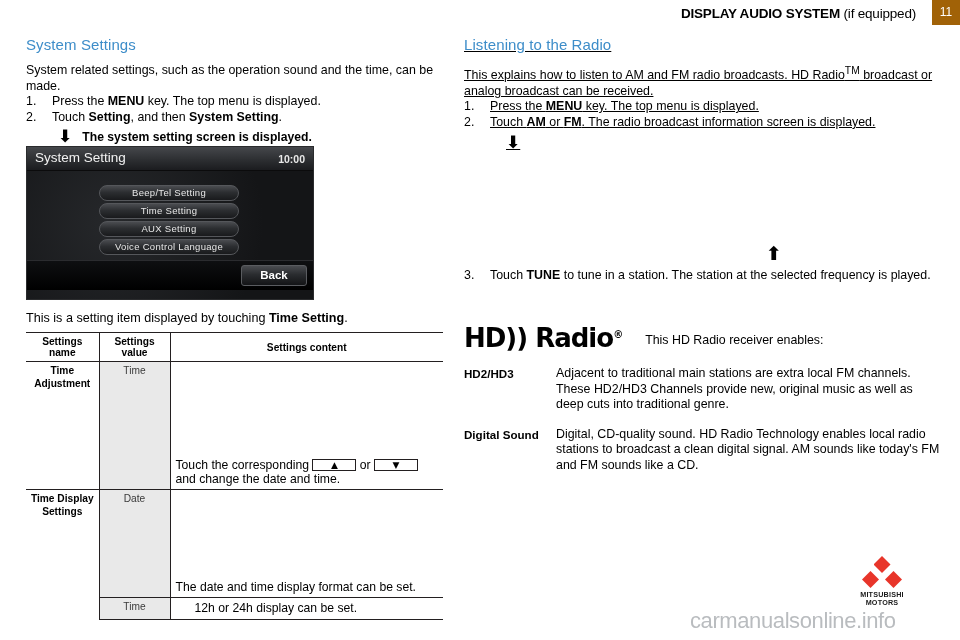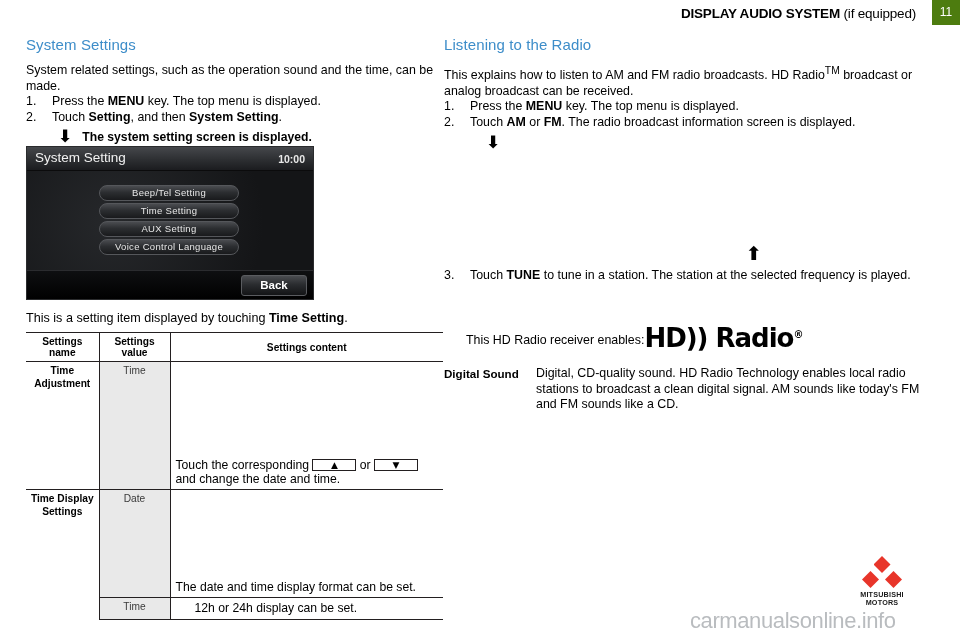--- a/index.html
+++ b/index.html
@@ -19,28 +19,28 @@
   }
   #header-title {
     position: absolute; right: 44px; top: 6px;
     font-size: 13.5px; letter-spacing: -0.2px;
     white-space: nowrap;
   }
   #header-title .bold { font-weight: bold; }
   #header-title .light { font-weight: normal; }
   #page-number-badge {
     position: absolute; left: 932px; top: 0; width: 28px; height: 25px;
-    background: #4d7c0f; color: #ffffff;
+    background: #a16207; color: #ffffff;
     font-size: 12px; text-align: center; line-height: 25px;
   }
 
   
   .column { position: absolute; top: 36px; }
   #left-column  { left: 26px;  width: 418px; }
-  #right-column { left: 444px; width: 478px; }
+  #right-column { left: 464px; width: 478px; text-decoration: underline; }
 
   h2.section-heading {
     color: #3d8dc9; font-size: 15px; font-weight: normal;
     margin: 0 0 10px 0; letter-spacing: 0.1px;
   }
   p.body-text {
     margin: 0; font-size: 12.4px; line-height: 15.6px;
   }
   .b { font-weight: bold; }
 
@@ -96,21 +96,21 @@
     border-radius: 8px;
     color: #e7e7e7; font-size: 9.5px;
     text-align: center; line-height: 14px;
     letter-spacing: 0.3px;
   }
   #device-btn-0 { top: 14px; }
   #device-btn-1 { top: 32px; }
   #device-btn-2 { top: 50px; }
   #device-btn-3 { top: 68px; }
   #device-bottom-bar {
-    position: absolute; left: 0; bottom: 0; width: 100%; height: 30px;
+    position: absolute; left: 0; bottom: 10px; width: 100%; height: 30px;
     background: linear-gradient(to bottom, #0e0f11 0%, #000000 100%);
     border-top: 1px solid #2b2c2f;
   }
   #device-back-btn {
     position: absolute; right: 6px; top: 4px; width: 66px; height: 21px;
     background: linear-gradient(to bottom, #4a4c50 0%, #2a2c2f 45%, #131416 100%);
     border: 1px solid #5a5c60; border-radius: 3px;
     color: #ffffff; font-size: 11.5px; font-weight: bold;
     text-align: center; line-height: 19px;
   }
@@ -369,27 +369,31 @@
   </div>
 
   <div id="up-arrow-marker">⬆</div>
 
   <div id="right-step3">
     <span class="num">3.</span>
     <span class="txt"><span>Touch </span><span class="b">TUNE</span><span> to tune in a station. The station at the selected frequency is played.</span></span>
   </div>
 
   <div id="hd-radio-block">
-    <div id="hd-radio-caption">This HD Radio receiver enables:</div>
     <div id="hd-radio-logo">
       <span>HD)) Radio</span><span class="reg">®</span>
     </div>
+    <div id="hd-radio-caption">This HD Radio receiver enables:</div>
   </div>
 
   <div id="features">
+    <div class="feature-row">
+      <div class="feature-term">HD2/HD3</div>
+      <div class="feature-desc">Adjacent to traditional main stations are extra local FM channels. These HD2/HD3 Channels provide new, original music as well as deep cuts into traditional genre.</div>
+    </div>
     <div class="feature-row">
       <div class="feature-term">Digital Sound</div>
       <div class="feature-desc">Digital, CD-quality sound. HD Radio Technology enables local radio stations to broadcast a clean digital signal. AM sounds like today's FM and FM sounds like a CD.</div>
     </div>
   </div>
 </div>
 
 <div id="mitsubishi-logo">
   <div id="mitsubishi-mark">
     <div class="dia" id="dia-top"></div>

